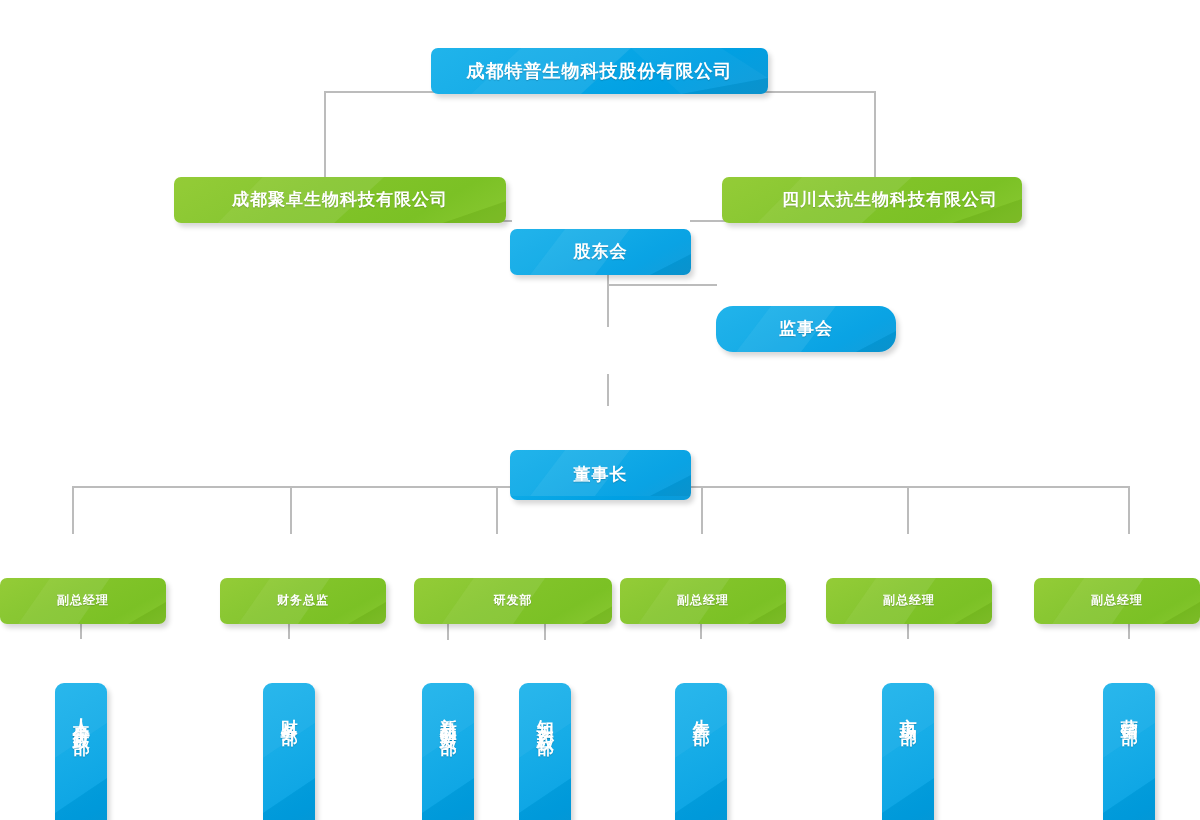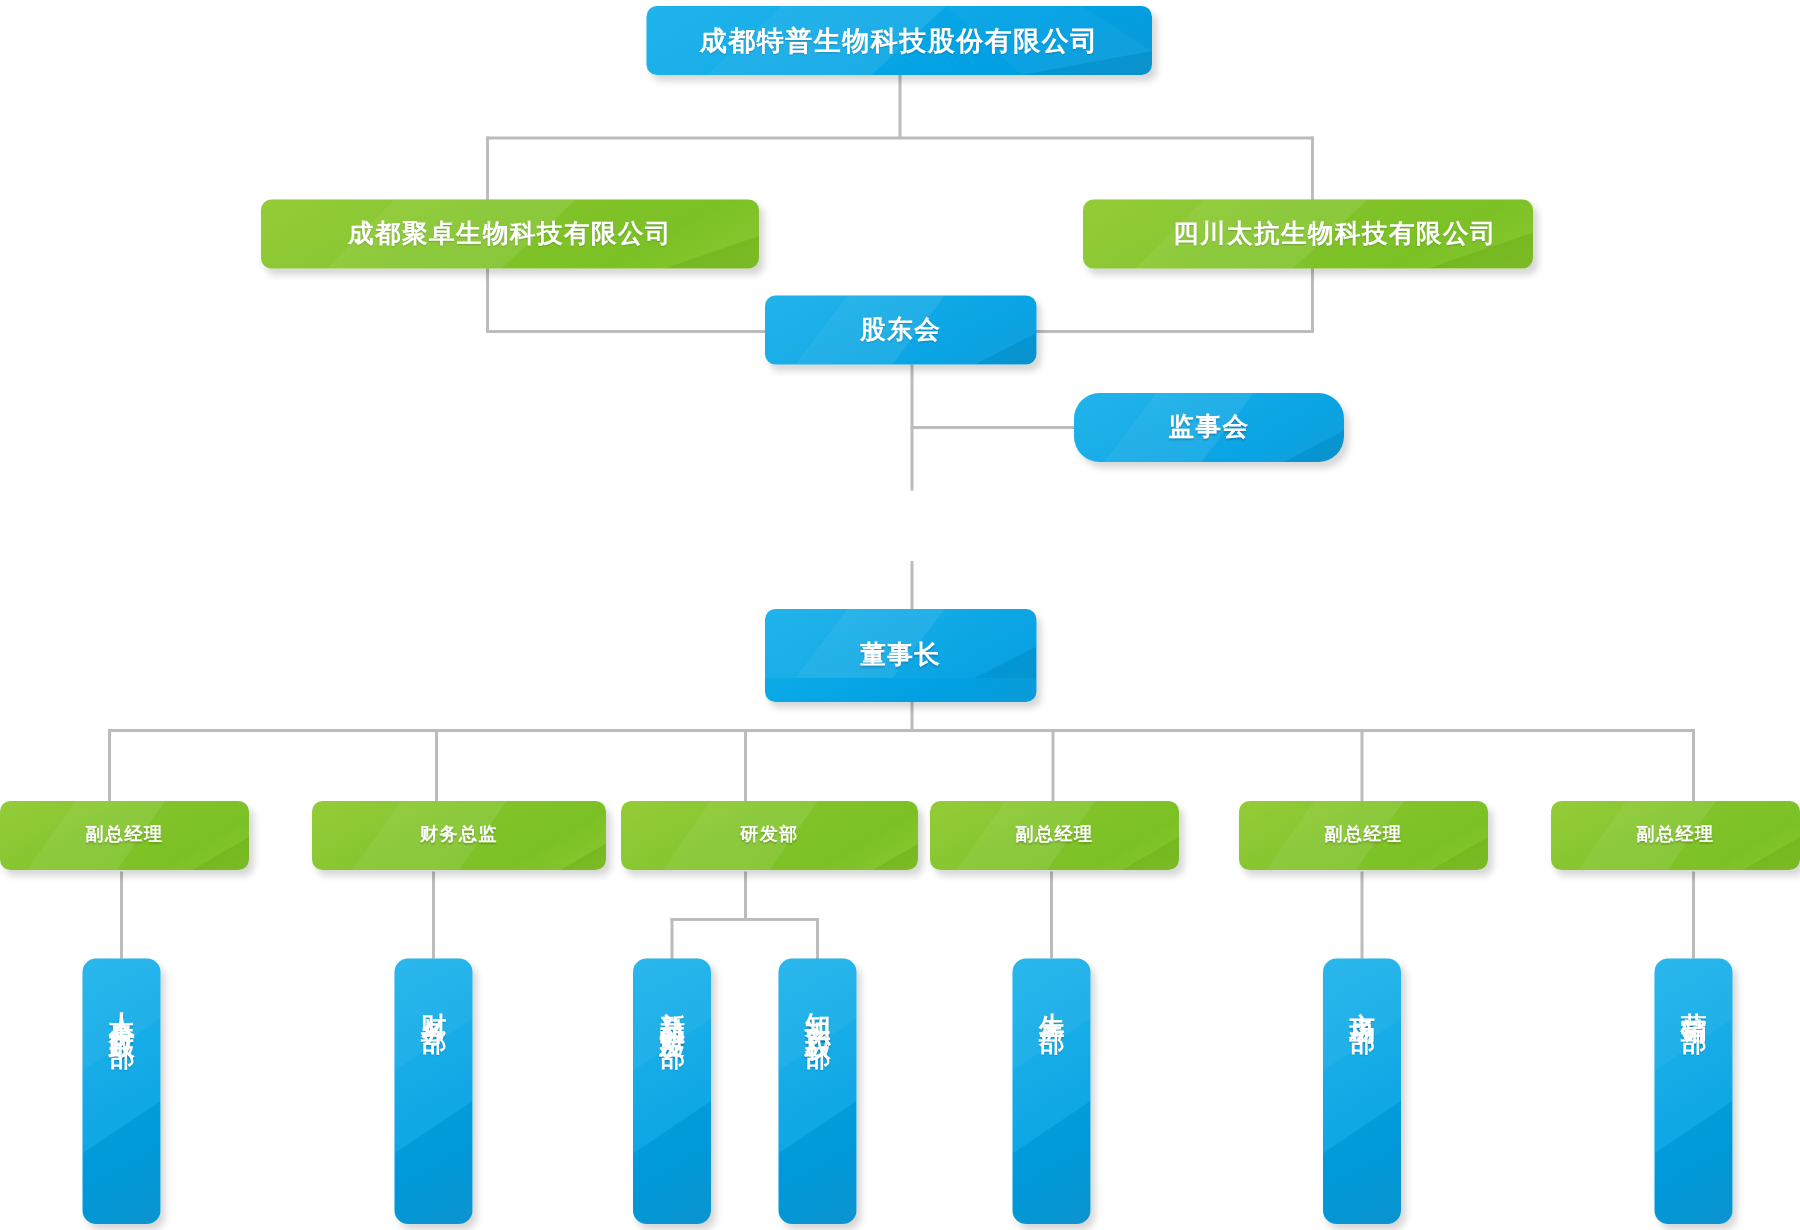--- a/index.html
+++ b/index.html
@@ -34,20 +34,21 @@
     z-index: 3;
     border-radius: 7px;
     box-sizing: border-box;
     color: #ffffff;
     text-align: center;
     overflow: hidden;
     box-shadow: 3px 4px 5px rgba(0,0,0,0.16);
     display: flex;
     align-items: center;
     justify-content: center;
+    margin-top: 44px;
   }
   .node .facets {
     position: absolute;
     inset: 0;
     z-index: 0;
     pointer-events: none;
   }
   .node .lbl {
     position: relative;
     z-index: 2;
@@ -151,62 +152,62 @@
   <div class="node green htext" style="left:722px; top:133px; width:300px; height:46px;padding-left:36px;">
     <svg class="facets" viewBox="0 0 300 46" preserveAspectRatio="none">
       <polygon points="0,0 80,0 35,46 0,46" fill="#ffffff" opacity="0.07"></polygon>
       <polygon points="80,0 190,0 140,46 35,46" fill="#ffffff" opacity="0.12"></polygon>
       <polygon points="190,0 300,0 300,22 230,46 140,46" fill="#ffffff" opacity="0.04"></polygon>
       <polygon points="230,46 300,46 300,22" fill="#000000" opacity="0.05"></polygon>
     </svg>
     <span class="lbl">四川太抗生物科技有限公司</span>
   </div>
 
-  <div class="node blue htext" style="left:510px; top:197px; width:181px; height:46px;">
+  <div class="node blue htext" style="left:510px; top:185px; width:181px; height:46px;">
     <svg class="facets" viewBox="0 0 181 46" preserveAspectRatio="none">
       <polygon points="0,0 55,0 20,46 0,46" fill="#ffffff" opacity="0.06"></polygon>
       <polygon points="55,0 120,0 85,46 20,46" fill="#ffffff" opacity="0.11"></polygon>
       <polygon points="120,0 181,0 181,25 140,46 85,46" fill="#ffffff" opacity="0.04"></polygon>
       <polygon points="140,46 181,46 181,25" fill="#000000" opacity="0.05"></polygon>
     </svg>
     <span class="lbl">股东会</span>
   </div>
 
   <div class="node blue htext" style="left:716px; top:262px; width:180px; height:46px;border-radius:17px;">
     <svg class="facets" viewBox="0 0 180 46" preserveAspectRatio="none">
       <polygon points="0,0 55,0 20,46 0,46" fill="#ffffff" opacity="0.06"></polygon>
       <polygon points="55,0 120,0 85,46 20,46" fill="#ffffff" opacity="0.11"></polygon>
       <polygon points="120,0 180,0 180,25 140,46 85,46" fill="#ffffff" opacity="0.04"></polygon>
       <polygon points="140,46 180,46 180,25" fill="#000000" opacity="0.05"></polygon>
     </svg>
     <span class="lbl">监事会</span>
   </div>
 
 
-  <div class="node blue htext" style="left:510px; top:406px; width:181px; height:62px;">
+  <div class="node blue htext" style="left:510px; top:406px; width:181px; height:50px;">
     <svg class="facets" viewBox="0 0 181 46" preserveAspectRatio="none">
       <polygon points="0,0 55,0 20,46 0,46" fill="#ffffff" opacity="0.06"></polygon>
       <polygon points="55,0 120,0 85,46 20,46" fill="#ffffff" opacity="0.11"></polygon>
       <polygon points="120,0 181,0 181,25 140,46 85,46" fill="#ffffff" opacity="0.04"></polygon>
       <polygon points="140,46 181,46 181,25" fill="#000000" opacity="0.05"></polygon>
     </svg>
     <span class="lbl">董事长</span>
   </div>
 
   <div class="node green htext small" style="left:0px; top:534px; width:166px; height:46px;">
     <svg class="facets" viewBox="0 0 166 46" preserveAspectRatio="none">
       <polygon points="0,0 50,0 18,46 0,46" fill="#ffffff" opacity="0.07"></polygon>
       <polygon points="50,0 110,0 78,46 18,46" fill="#ffffff" opacity="0.12"></polygon>
       <polygon points="110,0 166,0 166,24 128,46 78,46" fill="#ffffff" opacity="0.04"></polygon>
       <polygon points="128,46 166,46 166,24" fill="#000000" opacity="0.05"></polygon>
     </svg>
     <span class="lbl">副总经理</span>
   </div>
 
-  <div class="node green htext small" style="left:208px; top:534px; width:196px; height:46px;">
+  <div class="node green htext small" style="left:220px; top:534px; width:166px; height:46px;">
     <svg class="facets" viewBox="0 0 166 46" preserveAspectRatio="none">
       <polygon points="0,0 50,0 18,46 0,46" fill="#ffffff" opacity="0.07"></polygon>
       <polygon points="50,0 110,0 78,46 18,46" fill="#ffffff" opacity="0.12"></polygon>
       <polygon points="110,0 166,0 166,24 128,46 78,46" fill="#ffffff" opacity="0.04"></polygon>
       <polygon points="128,46 166,46 166,24" fill="#000000" opacity="0.05"></polygon>
     </svg>
     <span class="lbl">财务总监</span>
   </div>
 
   <div class="node green htext small" style="left:414px; top:534px; width:198px; height:46px;">

